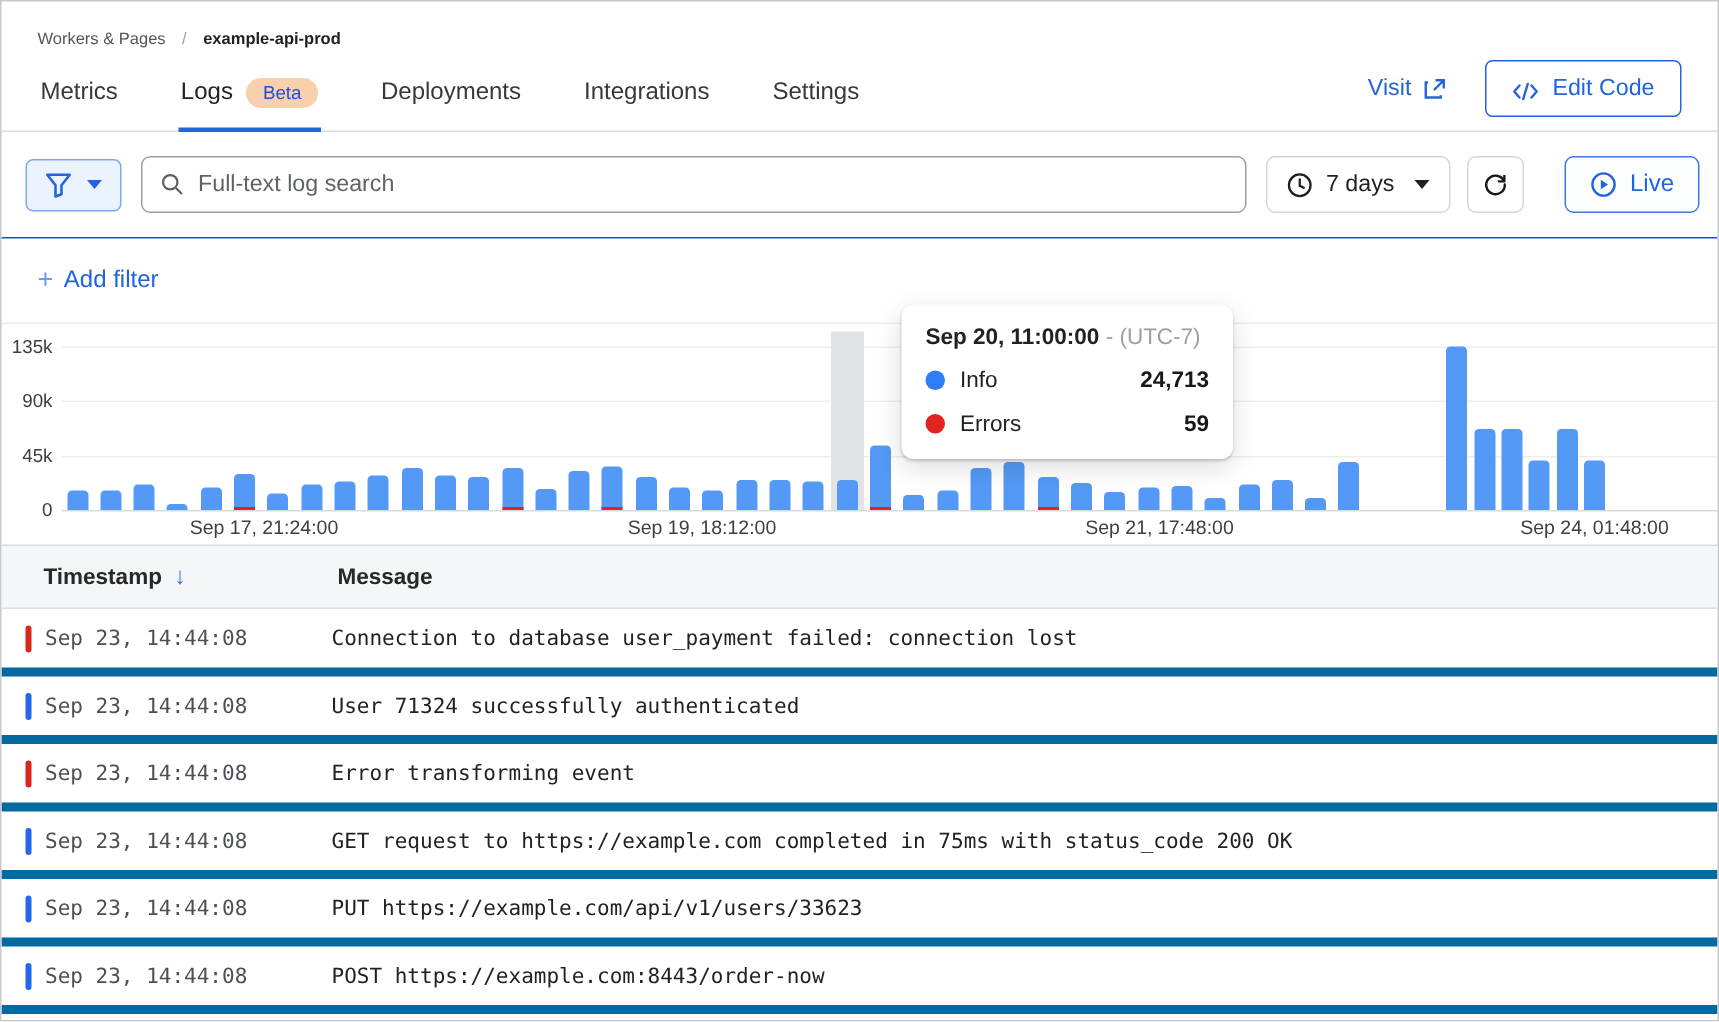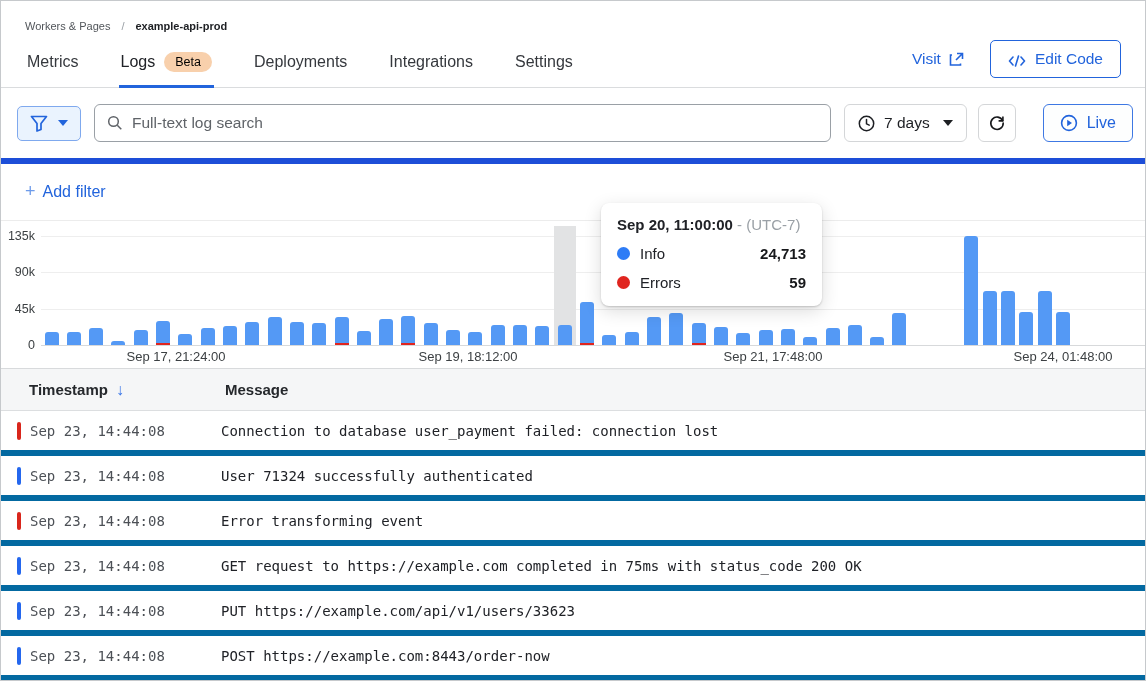--- a/index.html
+++ b/index.html
@@ -12,27 +12,27 @@
   
   .header { padding:19px 24px 0 24px; }
   .breadcrumb { display:flex; gap:11px; font-size:11px; color:#51555a; }
   .breadcrumb .sep { color:#9aa0a6; }
   .breadcrumb .current { color:#1d1f23; font-weight:bold; }
   .tabrow { display:flex; align-items:flex-end; padding:0 24px; border-bottom:1px solid #dadcde; margin-top:6px; }
   .tablist { display:flex; gap:38px; }
   .tab { display:flex; align-items:center; gap:9px; font-size:16px; color:#35383d;
          padding:14px 2px 13px 2px; border-bottom:3px solid transparent; margin-bottom:-1px; cursor:pointer; }
   .tab.active { border-bottom-color:var(--accent_blue); color:#202227; }
-  .beta-badge { background:var(--beta_bg); color:#000000; font-size:12.5px; padding:3px 11px; border-radius:12px; }
+  .beta-badge { background:var(--beta_bg); color:#1d4ed8; font-size:12.5px; padding:3px 11px; border-radius:12px; }
   .tabrow-right { margin-left:auto; display:flex; align-items:center; gap:26px; padding-bottom:9px; }
   .visit-link { display:flex; align-items:center; gap:8px; color:var(--accent_blue); font-size:15.5px; cursor:pointer; }
   .btn-outline-blue { display:flex; align-items:flex-end; gap:9px; border:1px solid var(--accent_blue);
     color:var(--accent_blue); background:#fff; border-radius:5px; font-size:15.5px; padding:9px 17px; cursor:pointer; }
   
-  .filterbar { display:flex; align-items:center; gap:13px; padding:16px 12px 16px 16px; border-bottom:6px solid #1d4ed8; }
+  .filterbar { display:flex; align-items:center; gap:13px; padding:16px 12px 16px 16px; border-bottom:1px solid #1d4ed8; }
   .filter-btn { display:flex; align-items:center; gap:10px; background:#eaf3fe; border:1px solid #7fa9ee;
     border-radius:5px; padding:8px 12px; cursor:pointer; }
   .caret { width:0; height:0; border-left:5px solid transparent; border-right:5px solid transparent; border-top:6px solid var(--accent_blue); }
   .caret.dark { border-top-color:#1d1f23; border-left-width:5px; border-right-width:5px; }
   .search-wrap { flex:1; display:flex; align-items:center; gap:9px; border:1px solid #9aa0a6; border-radius:6px;
     height:38px; padding:0 12px; background:#fff; }
   .search-wrap input { border:none; outline:none; flex:1; font-size:15.5px; color:#202227;
     font-family:"Liberation Sans", sans-serif; background:transparent; }
   .search-wrap input::placeholder { color:#5f6368; opacity:1; }
   .select-btn { display:flex; align-items:center; gap:9px; border:1px solid #d4d6d8; border-radius:6px;

